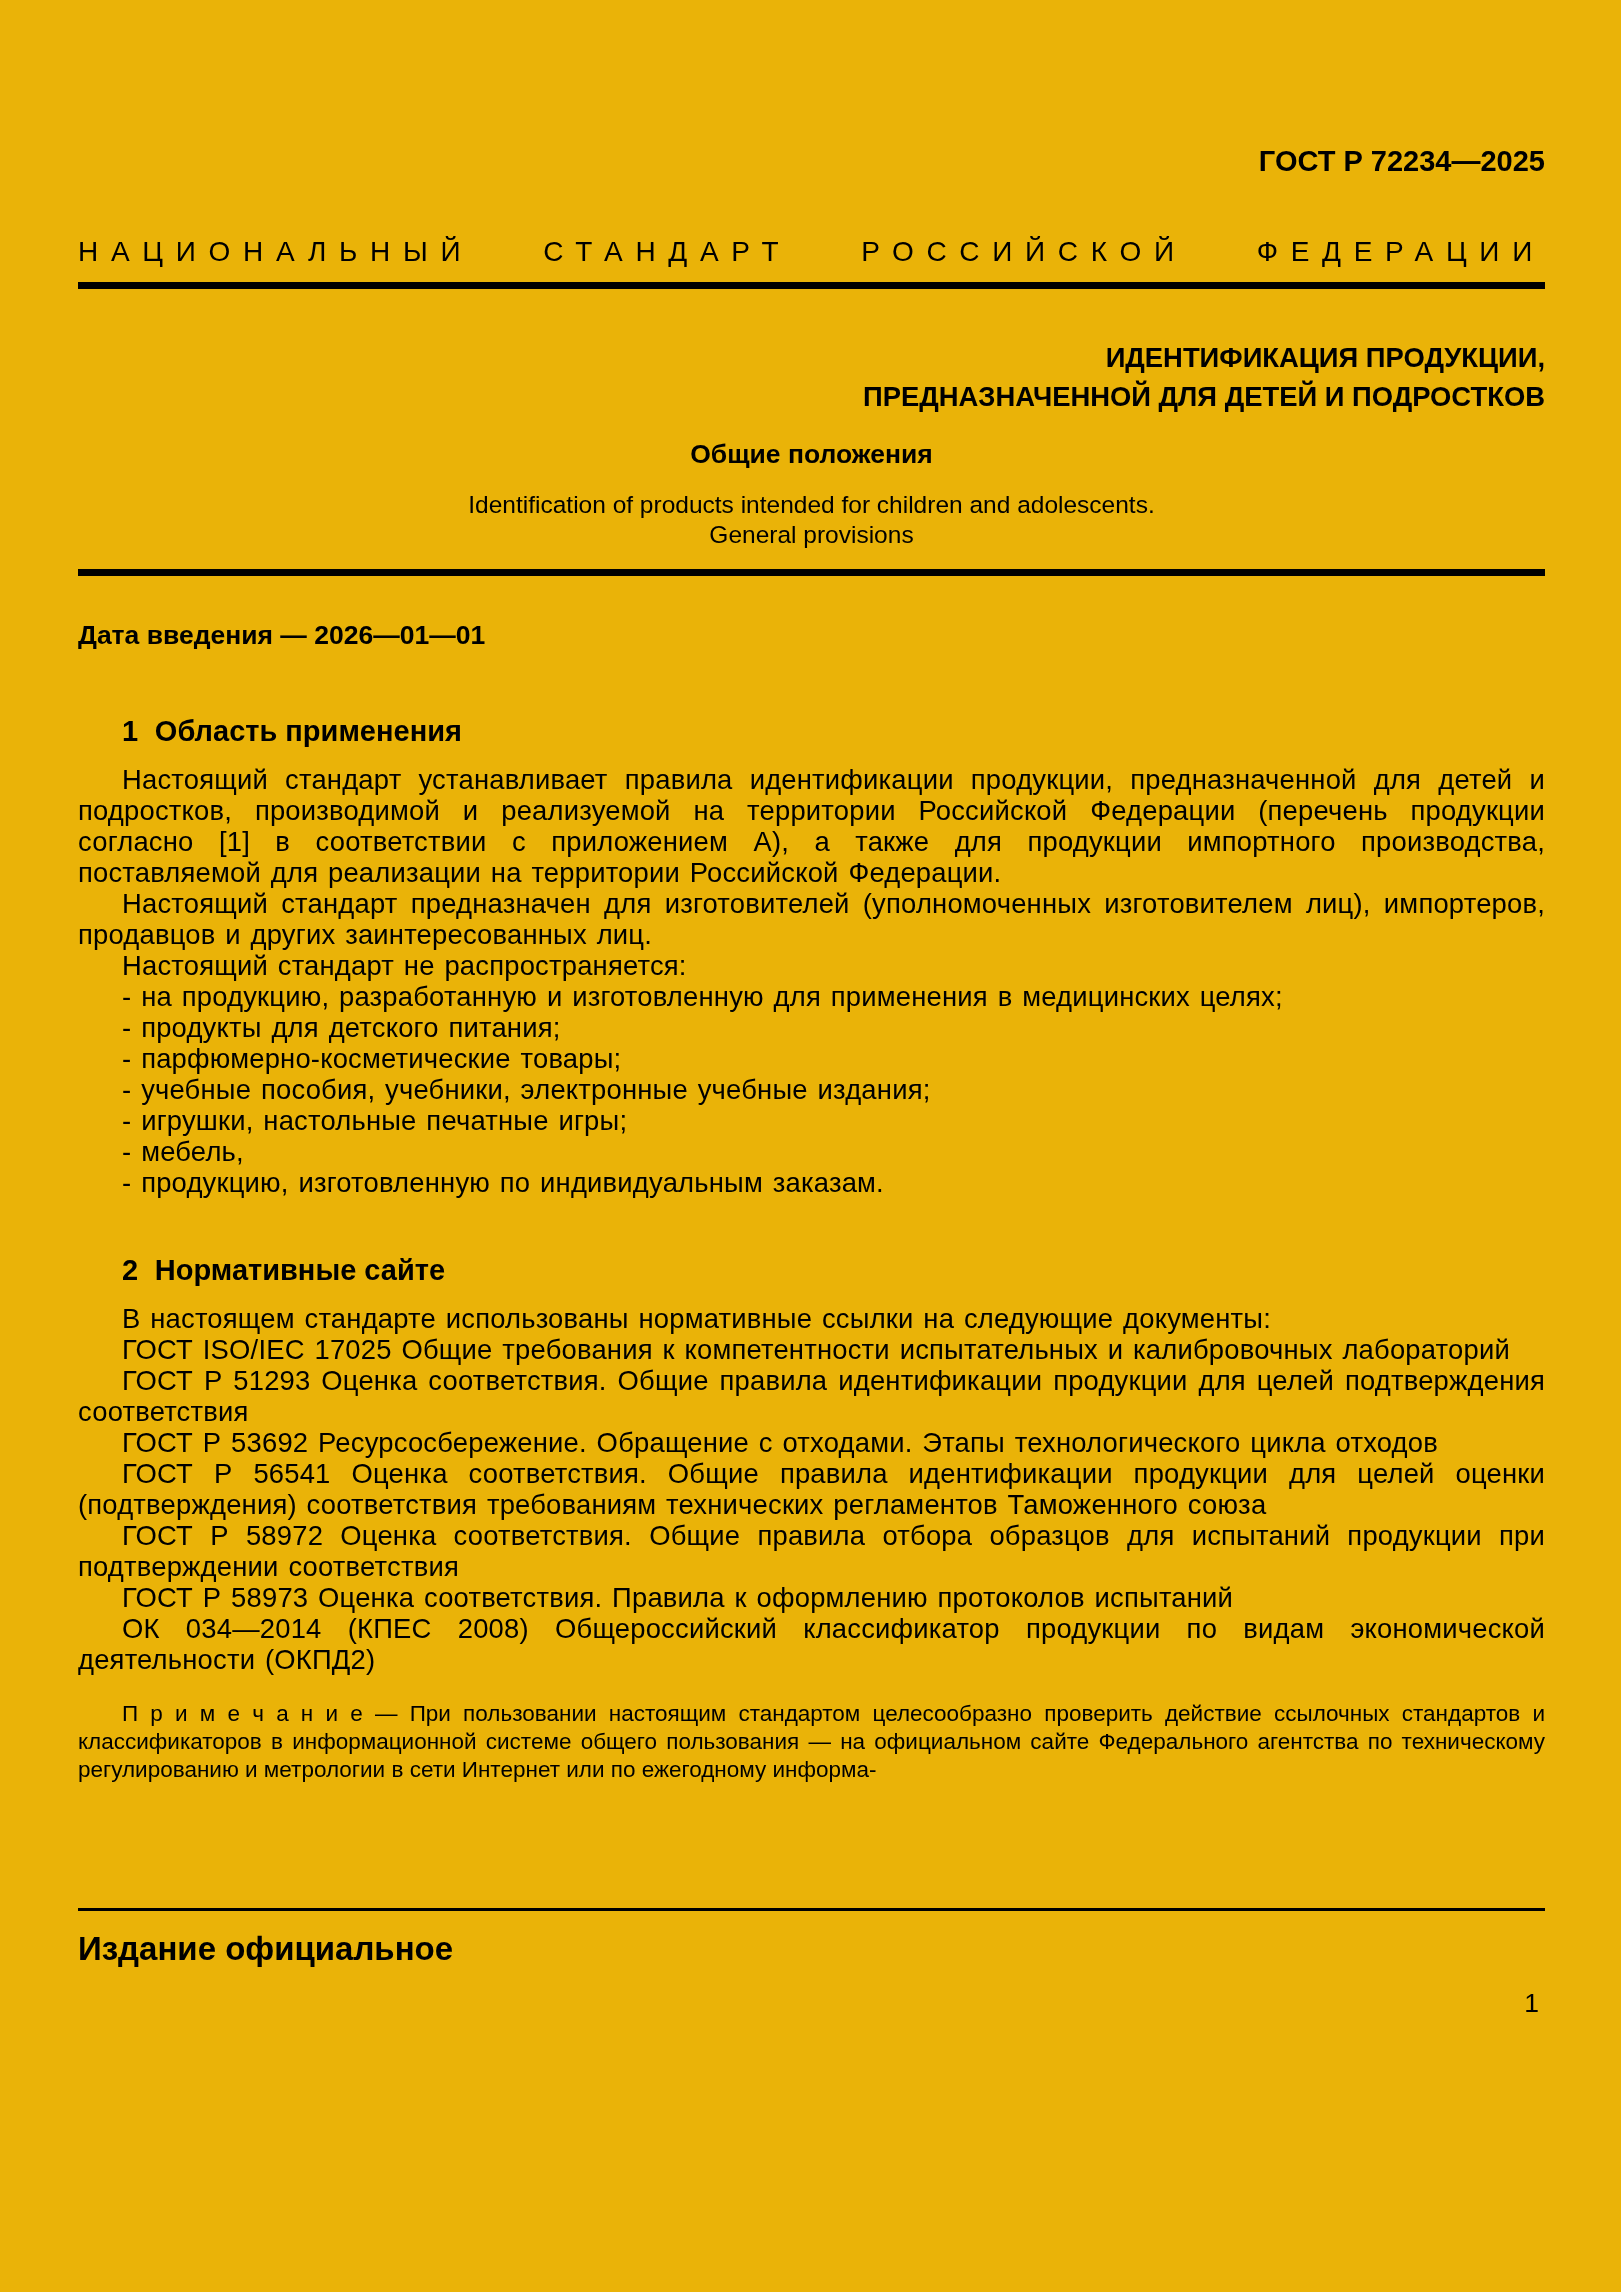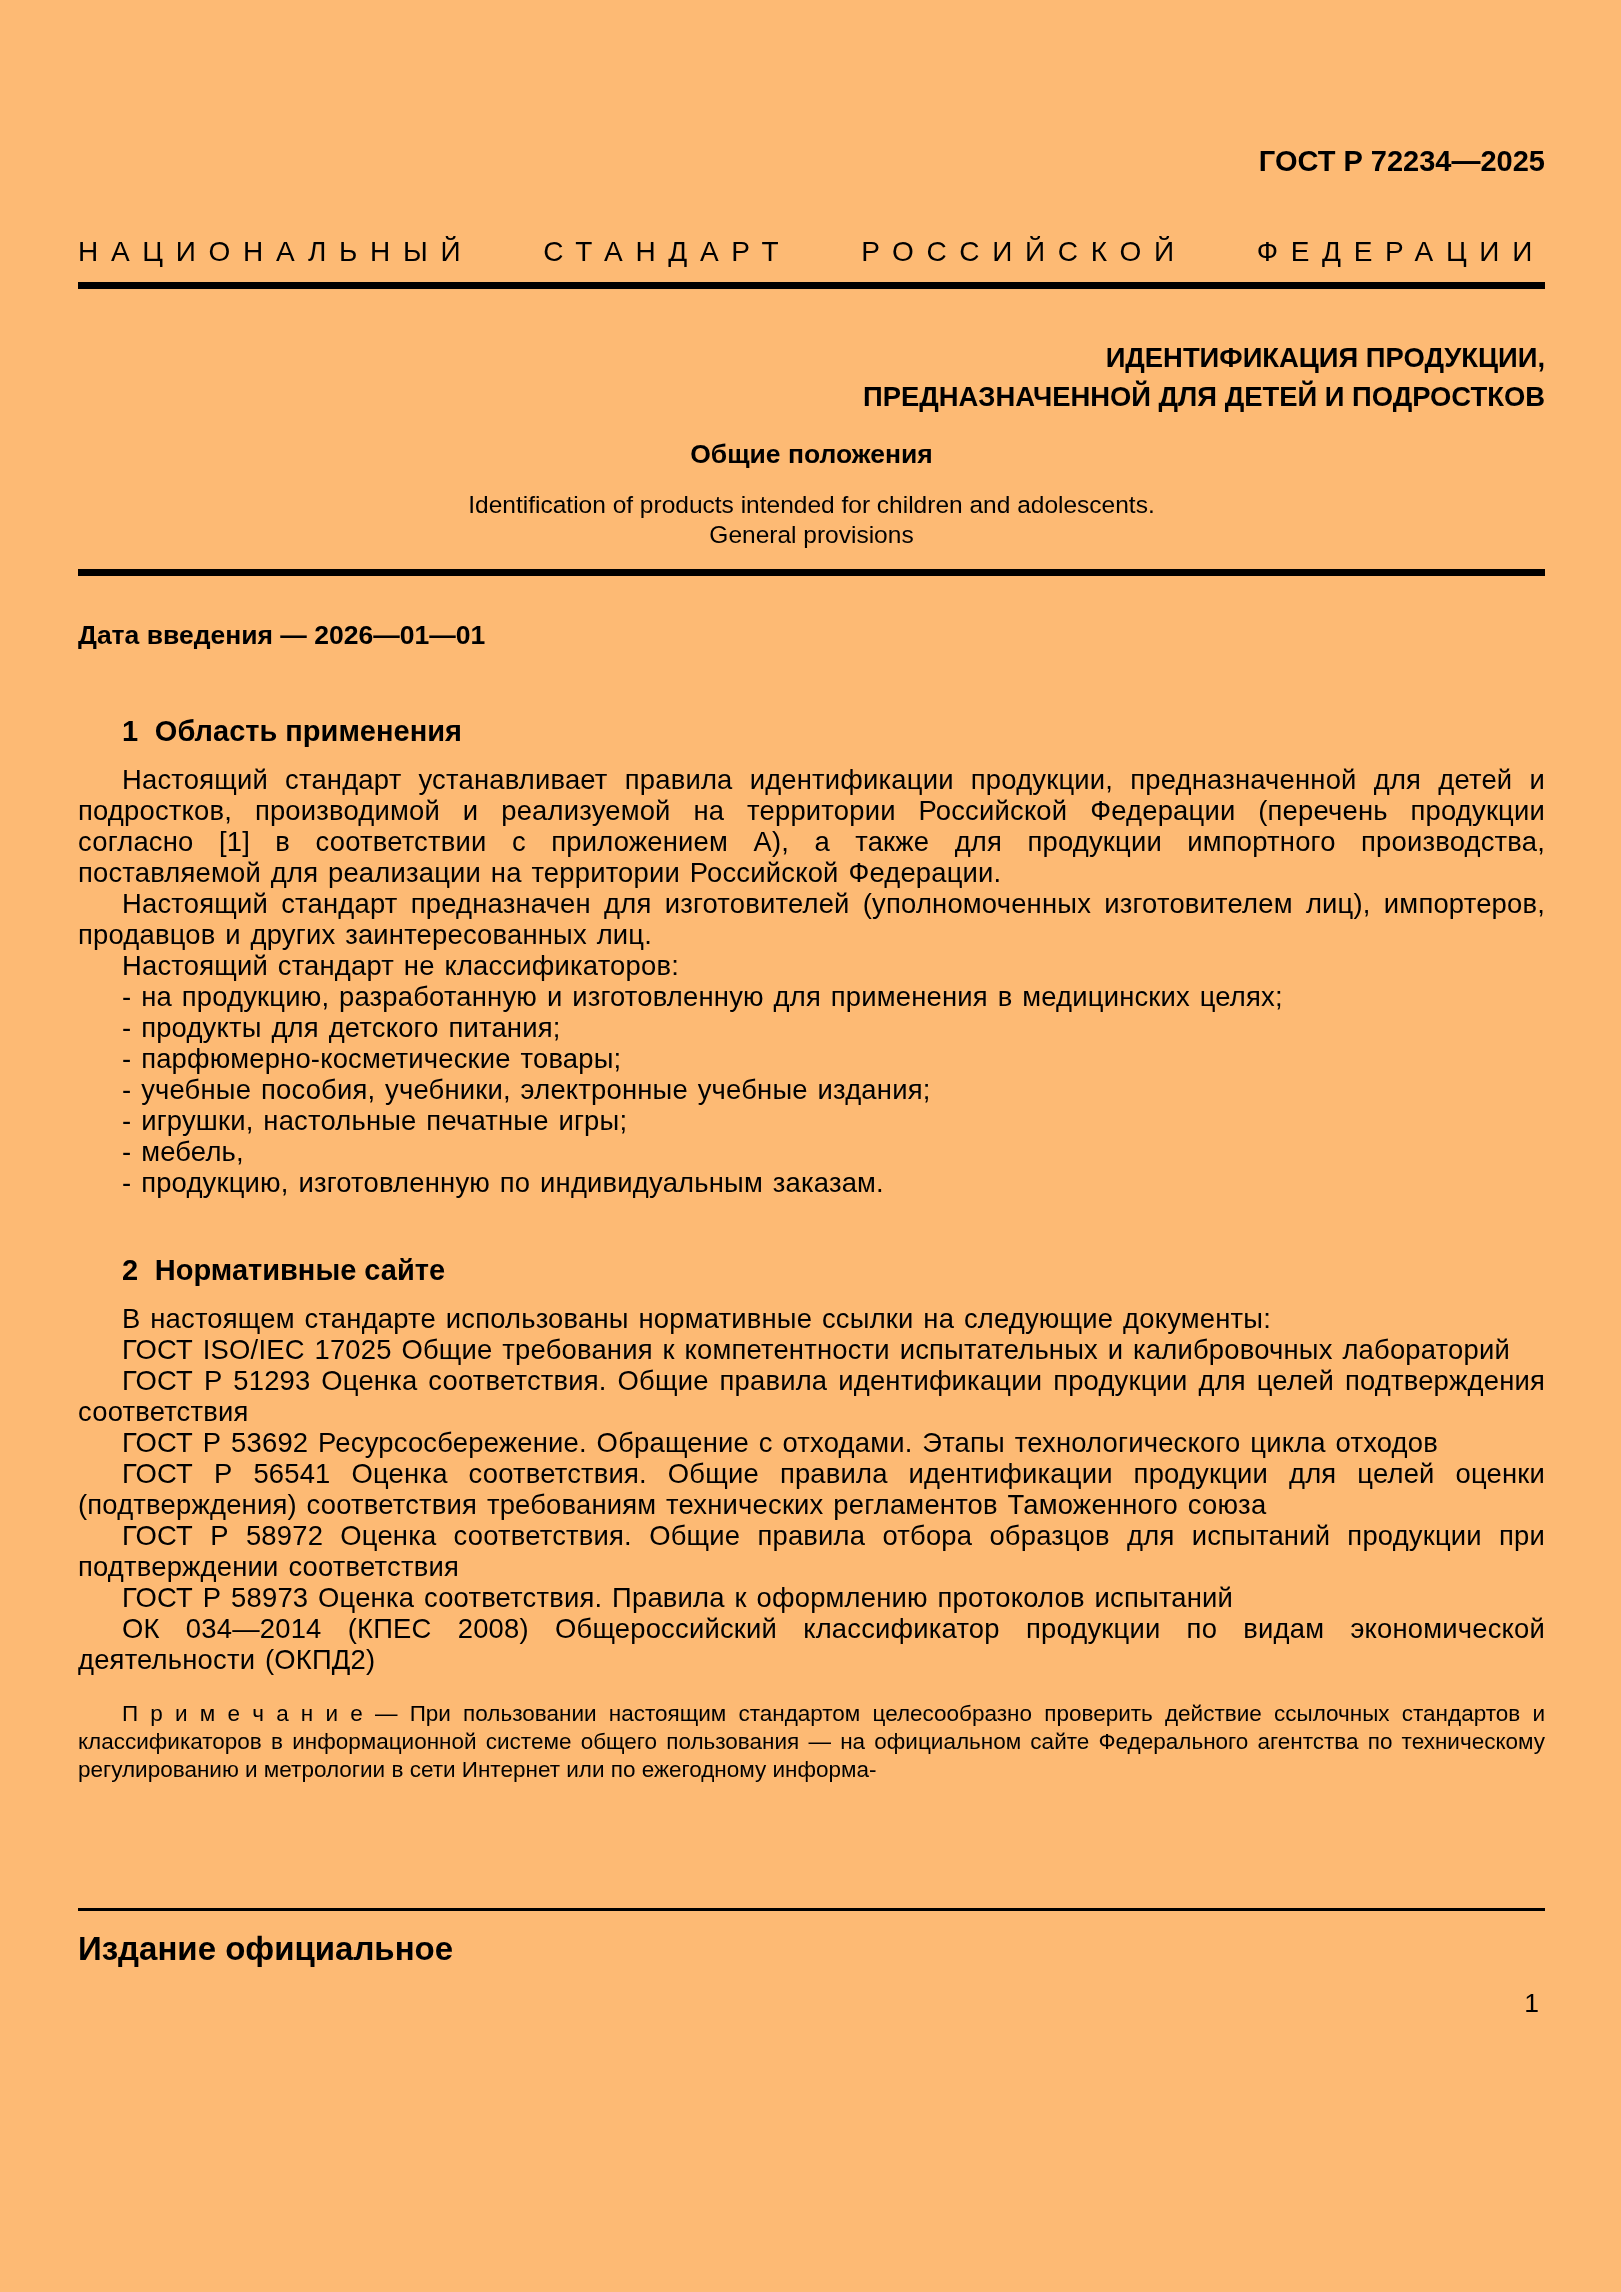--- a/index.html
+++ b/index.html
@@ -1,20 +1,20 @@
 <!DOCTYPE html>
 <html><head>
 <meta charset="utf-8">
 <style>
   html,body{margin:0;padding:0;background:#ffffff;}
   .page{
     position:relative;
     width:1621px;
     height:2293px;
-    background:#fdba74;
+    background:#eab308;
     color:#000000;
     font-family:"Liberation Sans",sans-serif;
     box-sizing:border-box;
     padding:145px 76px 0 78px;
     overflow:hidden;
   }
   .doc-number{
     text-align:right;
     font-weight:700;
     font-size:29px;
@@ -133,21 +133,21 @@
   </div>
 
   <div class="rule r2"></div>
 
   <div class="date-line">Дата введения — 2026—01—01</div>
 
   <h2 class="section-heading"><span class="num">1</span><span>Область применения</span></h2>
 
   <p class="body-p">Настоящий стандарт устанавливает правила идентификации продукции, предназначенной для детей и подростков, производимой и реализуемой на территории Российской Федерации (перечень продукции согласно [1] в соответствии с приложением А), а также для продукции импортного производства, поставляемой для реализации на территории Российской Федерации.</p>
   <p class="body-p">Настоящий стандарт предназначен для изготовителей (уполномоченных изготовителем лиц), импортеров, продавцов и других заинтересованных лиц.</p>
-  <p class="body-p">Настоящий стандарт не классификаторов:</p>
+  <p class="body-p">Настоящий стандарт не распространяется:</p>
 
   <p class="body-p">- на продукцию, разработанную и изготовленную для применения в медицинских целях;</p>
   <p class="body-p">- продукты для детского питания;</p>
   <p class="body-p">- парфюмерно-косметические товары;</p>
   <p class="body-p">- учебные пособия, учебники, электронные учебные издания;</p>
   <p class="body-p">- игрушки, настольные печатные игры;</p>
   <p class="body-p">- мебель,</p>
   <p class="body-p">- продукцию, изготовленную по индивидуальным заказам.</p>
 
   <h2 class="section-heading second"><span class="num">2</span><span>Нормативные сайте</span></h2>

